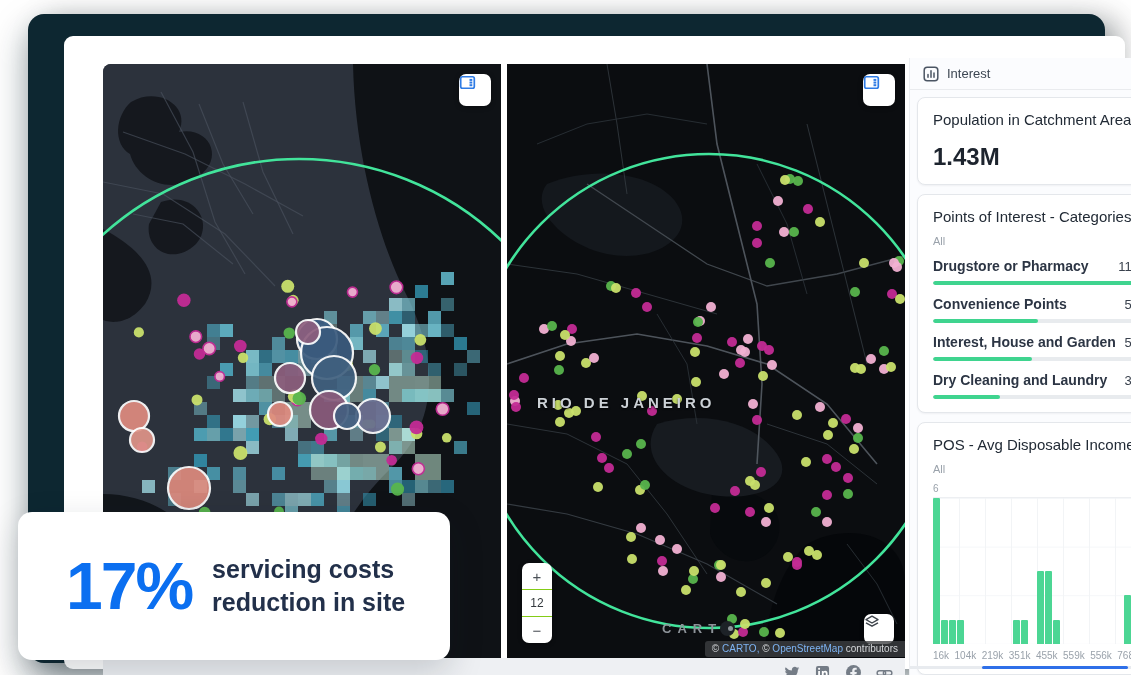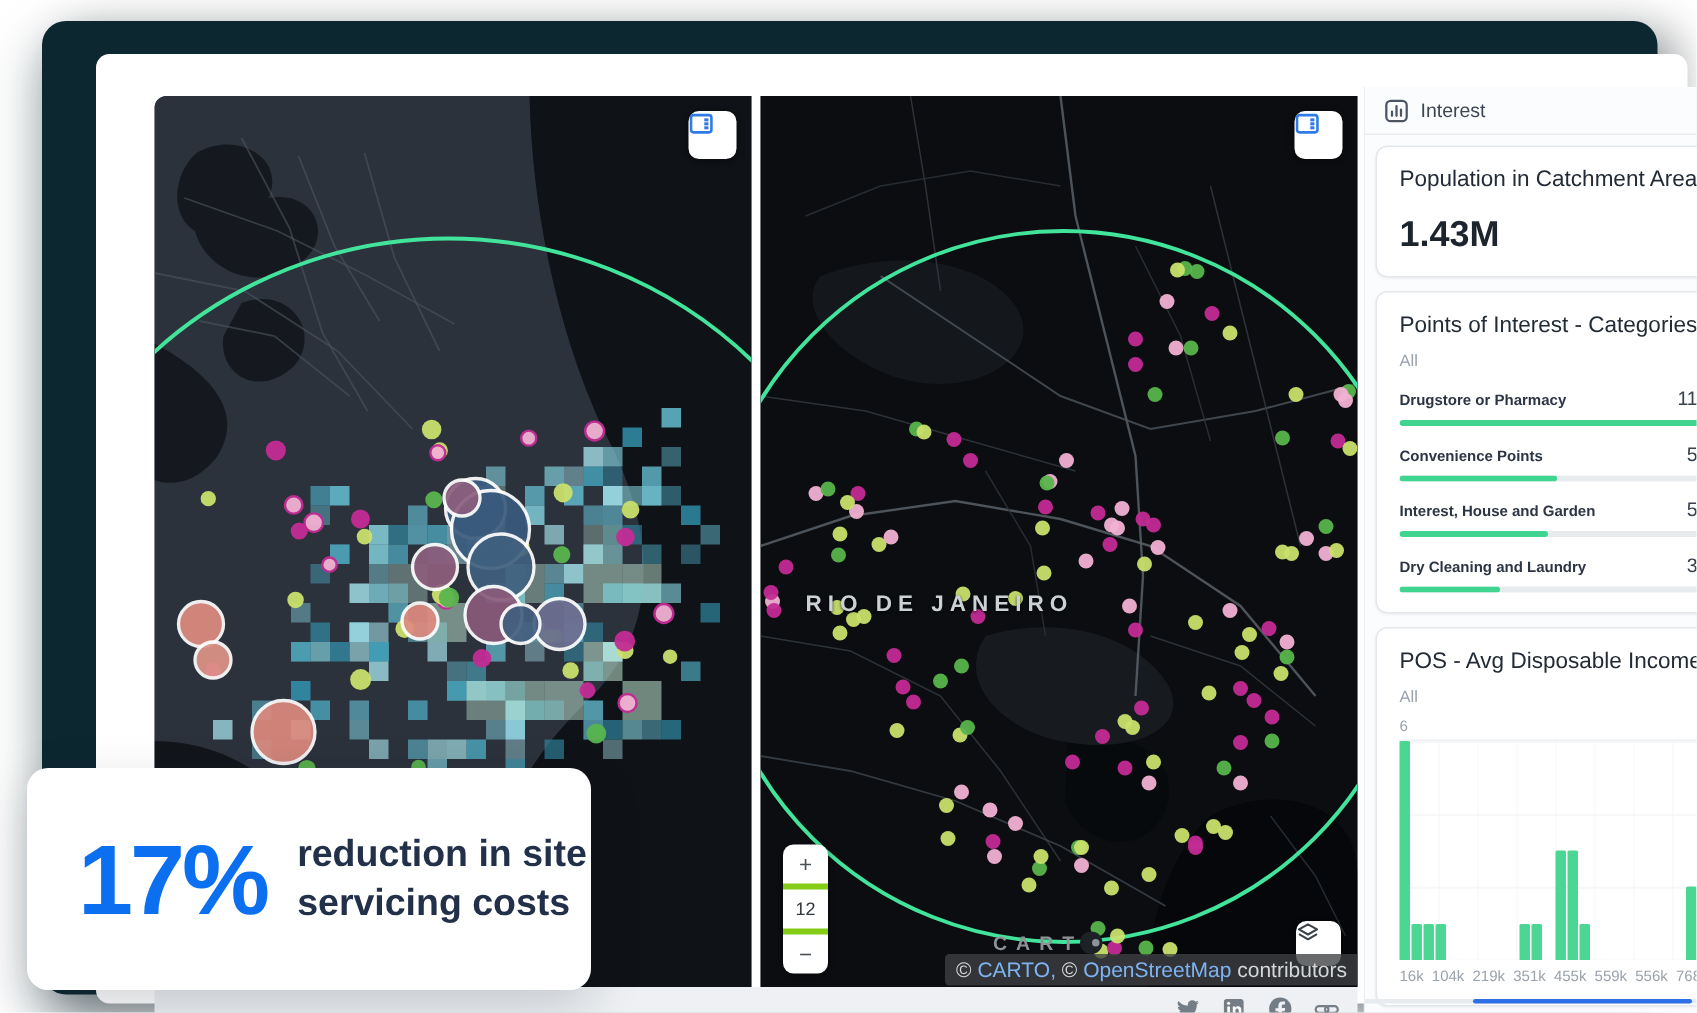--- a/index.html
+++ b/index.html
@@ -22,33 +22,33 @@
   .panel-btn{position:absolute;right:10px;top:10px;width:32px;height:32px;background:#fff;
              border-radius:7px;box-shadow:0 1px 5px rgba(0,0,0,.4);
              display:flex;align-items:center;justify-content:center;cursor:pointer;}
   .layers-btn{position:absolute;right:11px;bottom:14px;width:30px;height:30px;background:#fff;
              border-radius:7px;box-shadow:0 1px 4px rgba(0,0,0,.4);
              display:flex;align-items:center;justify-content:center;cursor:pointer;}
   .zoom-ctl{position:absolute;left:15px;top:499px;width:30px;background:#fff;border-radius:7px;
             box-shadow:0 1px 4px rgba(0,0,0,.4);overflow:hidden;}
   .zoom-ctl .cell{height:26px;display:flex;align-items:center;justify-content:center;
                   font-size:15px;color:#4b5157;}
-  .zoom-ctl .cell + .cell{border-top:4px solid #84cc16;}
+  .zoom-ctl .cell + .cell{border-top:1px solid #84cc16;}
   .zoom-ctl .lvl{font-size:12px;color:#33383d;}
 
   .map-label{position:absolute;left:30px;top:330px;color:#ccd1d6;font-size:15px;font-weight:bold;
              letter-spacing:4px;text-shadow:0 1px 2px rgba(0,0,0,.8);}
   .carto-mark{position:absolute;left:155px;bottom:22px;color:#8d9399;font-size:13px;font-weight:bold;
               letter-spacing:6px;display:flex;align-items:center;}
   .carto-dot{display:inline-block;width:15px;height:15px;border-radius:50%;background:#1d2227;
              position:relative;margin-left:-2px;}
   .carto-dot::after{content:"";position:absolute;right:2px;top:5px;width:5px;height:5px;
              border-radius:50%;background:#8d9399;}
   .attribution{position:absolute;right:0;bottom:1px;background:rgba(62,64,66,.78);color:#d4d7da;
-               font-size:14px;padding:2px 7px 3px;border-radius:3px 0 0 3px;white-space:nowrap;}
+               font-size:10px;padding:2px 7px 3px;border-radius:3px 0 0 3px;white-space:nowrap;}
   .attribution .lnk{color:#7db3f2;}
 
   
   .share{position:absolute;left:39px;top:622px;width:802px;height:29px;background:#eef0f3;
          display:flex;align-items:center;justify-content:flex-end;gap:14px;
          padding-right:12px;box-sizing:border-box;border-radius:0 0 0 6px;}
   .share .sicon{width:17px;height:17px;display:flex;align-items:center;justify-content:center;cursor:pointer;}
 
   
   .sidebar{position:absolute;left:845px;top:22px;width:252px;height:633px;background:#fbfcfe;
@@ -56,40 +56,40 @@
   .sb-header{height:31px;display:flex;align-items:center;gap:8px;padding:0 13px;
              border-bottom:1px solid #e9ebee;color:#3c4652;font-size:13px;font-weight:500;}
   .cards{padding:7px 6px 0 7px;display:flex;flex-direction:column;gap:9px;}
   .card{background:#fff;border:1px solid #e4e7eb;border-radius:8px;
         box-shadow:0 1px 2px rgba(16,24,40,.05);padding:13px 15px;box-sizing:border-box;}
   .card-title{font-size:15px;color:#222b36;font-weight:500;}
   .big-value{font-size:24px;font-weight:600;color:#1d242e;margin-top:15px;}
   .filter-label{font-size:11px;color:#9aa2ab;margin-top:10px;}
   .poi-row{margin-top:11px;cursor:pointer;}
   .poi-line{display:flex;justify-content:space-between;align-items:baseline;}
-  .poi-name{font-size:10px;color:#2c3544;font-weight:600;}
+  .poi-name{font-size:14px;color:#2c3544;font-weight:600;}
   .poi-val{font-size:13px;color:#39414d;}
   .poi-track{height:4px;background:#e8ebee;border-radius:2px;margin-top:7px;overflow:hidden;}
   .poi-fill{height:4px;border-radius:2px;}
   .chart{margin-top:8px;}
   .y-label{font-size:10px;color:#9aa2ab;}
   .plot{position:relative;height:146px;margin-top:3px;border-top:1px solid #edeff2;
         background-image:linear-gradient(to right,#f2f4f6 1px,transparent 1px),
                          linear-gradient(to bottom,#f5f7f9 1px,transparent 1px);
         background-size:26px 100%,100% 48.6px;cursor:pointer;}
   .bars{position:absolute;left:0;right:0;top:0;bottom:0;display:flex;align-items:flex-end;gap:1px;}
   .bar{flex:1;border-radius:1px 1px 0 0;}
   .x-ticks{display:flex;justify-content:space-between;font-size:10px;color:#9aa2ab;margin-top:6px;}
   .sb-scroll{position:absolute;left:0;right:0;top:608px;height:3px;background:#e8ebef;cursor:pointer;}
   .sb-thumb{position:absolute;left:72px;top:0;width:146px;height:3px;background:#2e6fe8;border-radius:2px;}
 
   
-  .callout{position:absolute;left:18px;top:512px;width:376px;height:148px;background:#fff;
+  .callout{position:absolute;left:18px;top:512px;width:432px;height:148px;background:#fff;
            border-radius:14px;box-shadow:0 12px 34px rgba(15,25,40,.18);
-           display:flex;align-items:center;padding-left:34px;gap:20px;box-sizing:border-box;z-index:60;}
+           display:flex;align-items:center;padding-left:48px;gap:20px;box-sizing:border-box;z-index:60;}
   .callout-value{font-size:66px;font-weight:800;letter-spacing:-2px;line-height:1;}
   .callout-text{font-size:25px;font-weight:700;color:#22304a;line-height:1.32;}
 </style>
 </head>
 <body>
 
 <div class="frame">
   <div class="inner">
 
     <div class="map left">
@@ -661,16 +661,16 @@
       </div>
 
     </div>
 
   </div>
 </div>
 
 <div class="callout">
   <div class="callout-value" style="color: rgb(11, 111, 240);">17%</div>
   <div class="callout-text">
+    <div>servicing costs</div>
     <div>reduction in site</div>
-    <div>servicing costs</div>
   </div>
 </div>
 
 </body></html>

